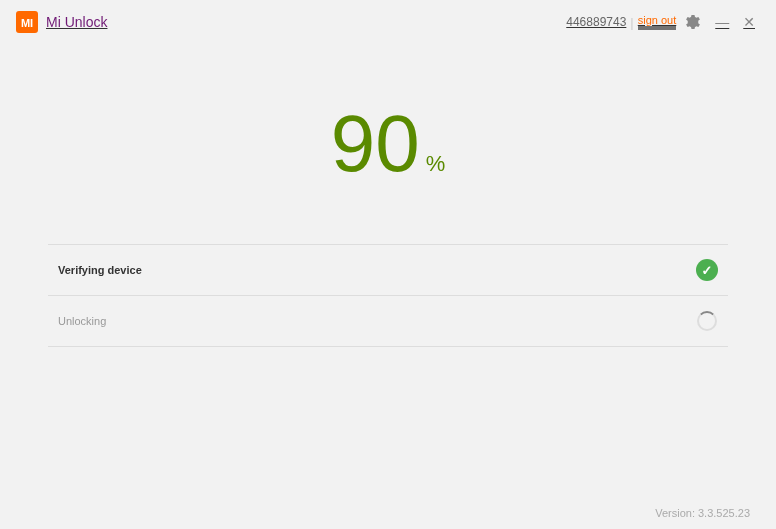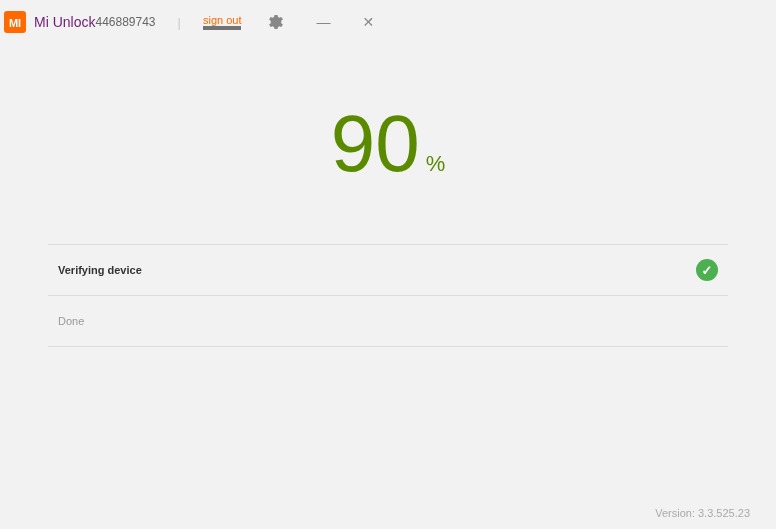--- a/index.html
+++ b/index.html
@@ -12,24 +12,26 @@
       font-size: 13px;
       color: #333;
       overflow: hidden;
       position: relative;
     }
 
     
     #titlebar {
       display: flex;
       align-items: center;
-      padding: 0 4px;
+      justify-content: space-between;
+      padding: 0 16px;
       height: 44px;
       background: #f2f2f2;
       border-bottom: none;
+      text-decoration: underline;
     }
 
     #titlebar-left {
       display: flex;
       align-items: center;
       gap: 8px;
     }
 
     
     .mi-logo {
@@ -45,21 +47,21 @@
 
     #app-title {
       font-size: 14px;
       color: #701a75;
       font-weight: 400;
     }
 
     #titlebar-right {
       display: flex;
       align-items: center;
-      gap: 22px;
+      gap: 4px;
     }
 
     #user-id {
       font-size: 12px;
       color: #666;
     }
 
     #sign-out-link {
       font-size: 11px;
       color: #ff6900;
@@ -237,23 +239,24 @@
 
   <div id="steps-container">
 
     <div class="step-row">
       <span class="step-label active">Verifying device</span>
       <div class="step-icon">
         <div class="check-circle"></div>
       </div>
     </div>
 
-
     <div class="step-row">
-      <span class="step-label inactive">Done</span>
+      <span class="step-label inactive">Unlocking</span>
       <div class="step-icon">
+        <div class="spinner"></div>
       </div>
     </div>
 
+
   </div>
 </div>
 
 <div id="version-text">Version: 3.3.525.23</div>
 
 </body></html>

